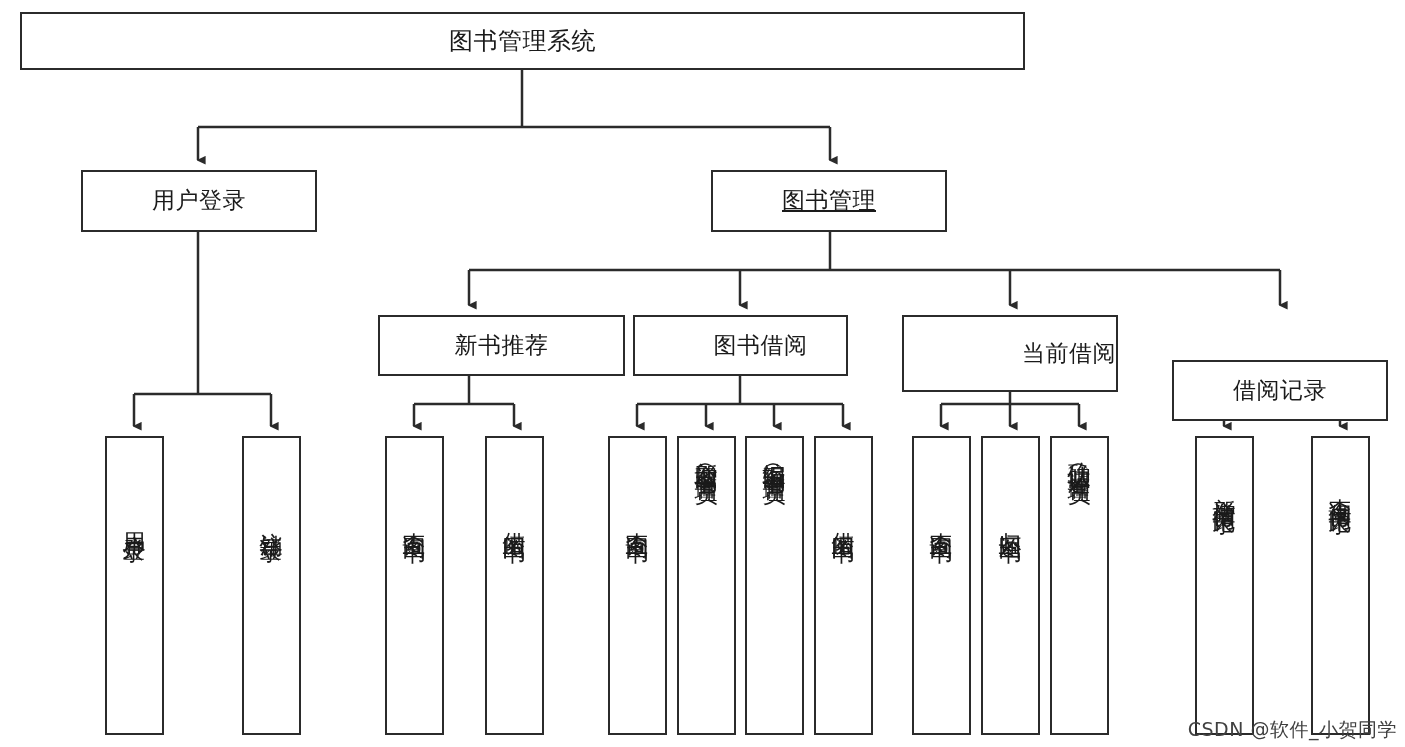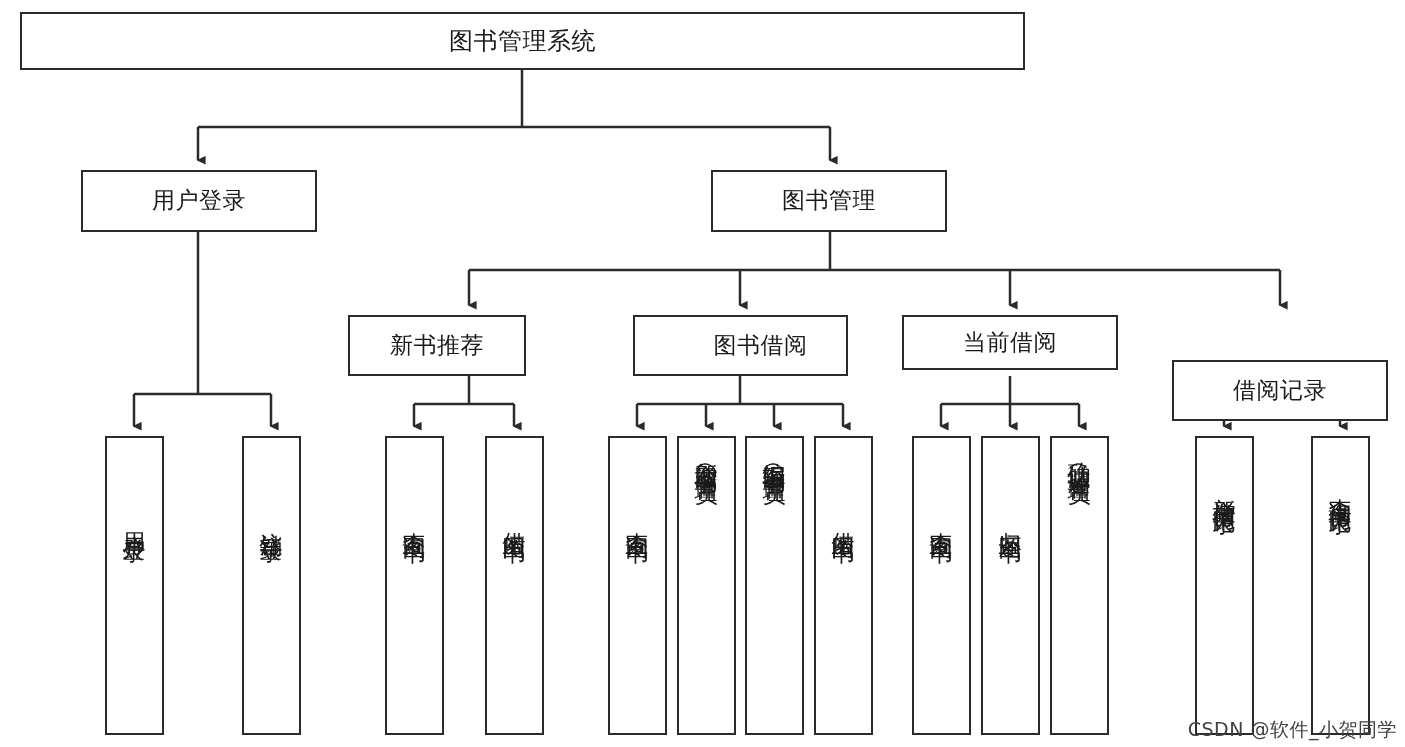--- a/index.html
+++ b/index.html
@@ -135,33 +135,33 @@
   </svg>
 
   <div class="node horiz root" style="left:20px; top:12px; width:1005px; height:58px;">
     <span class="node-label">图书管理系统</span>
   </div>
 
   <div class="node horiz" style="left:81px; top:170px; width:236px; height:62px;">
     <span class="node-label">用户登录</span>
   </div>
 
-  <div class="node horiz" style="left:711px; top:170px; width:236px; height:62px;">
+  <div class="node horiz" style="left:711px; top:170px; width:236px; height:62px;text-decoration:underline;">
     <span class="node-label">图书管理</span>
   </div>
 
-  <div class="node horiz" style="left:348px; top:315px; width:178px; height:61px;">
+  <div class="node horiz" style="left:378px; top:315px; width:247px; height:61px;">
     <span class="node-label">新书推荐</span>
   </div>
 
   <div class="node horiz" style="left:633px; top:315px; width:215px; height:61px;padding-left:40px;">
     <span class="node-label">图书借阅</span>
   </div>
 
-  <div class="node horiz" style="left:902px; top:315px; width:216px; height:55px;">
+  <div class="node horiz" style="left:902px; top:315px; width:216px; height:77px;justify-content:flex-end;">
     <span class="node-label">当前借阅</span>
   </div>
 
   <div class="node horiz" style="left:1172px; top:315px; width:216px; height:61px;margin-top:45px;">
     <span class="node-label">借阅记录</span>
   </div>
 
   <div class="node vert" style="left:105px; top:436px; width:59px; height:299px; padding-top:76px;">
     <span class="node-label">用户登录</span>
   </div>

